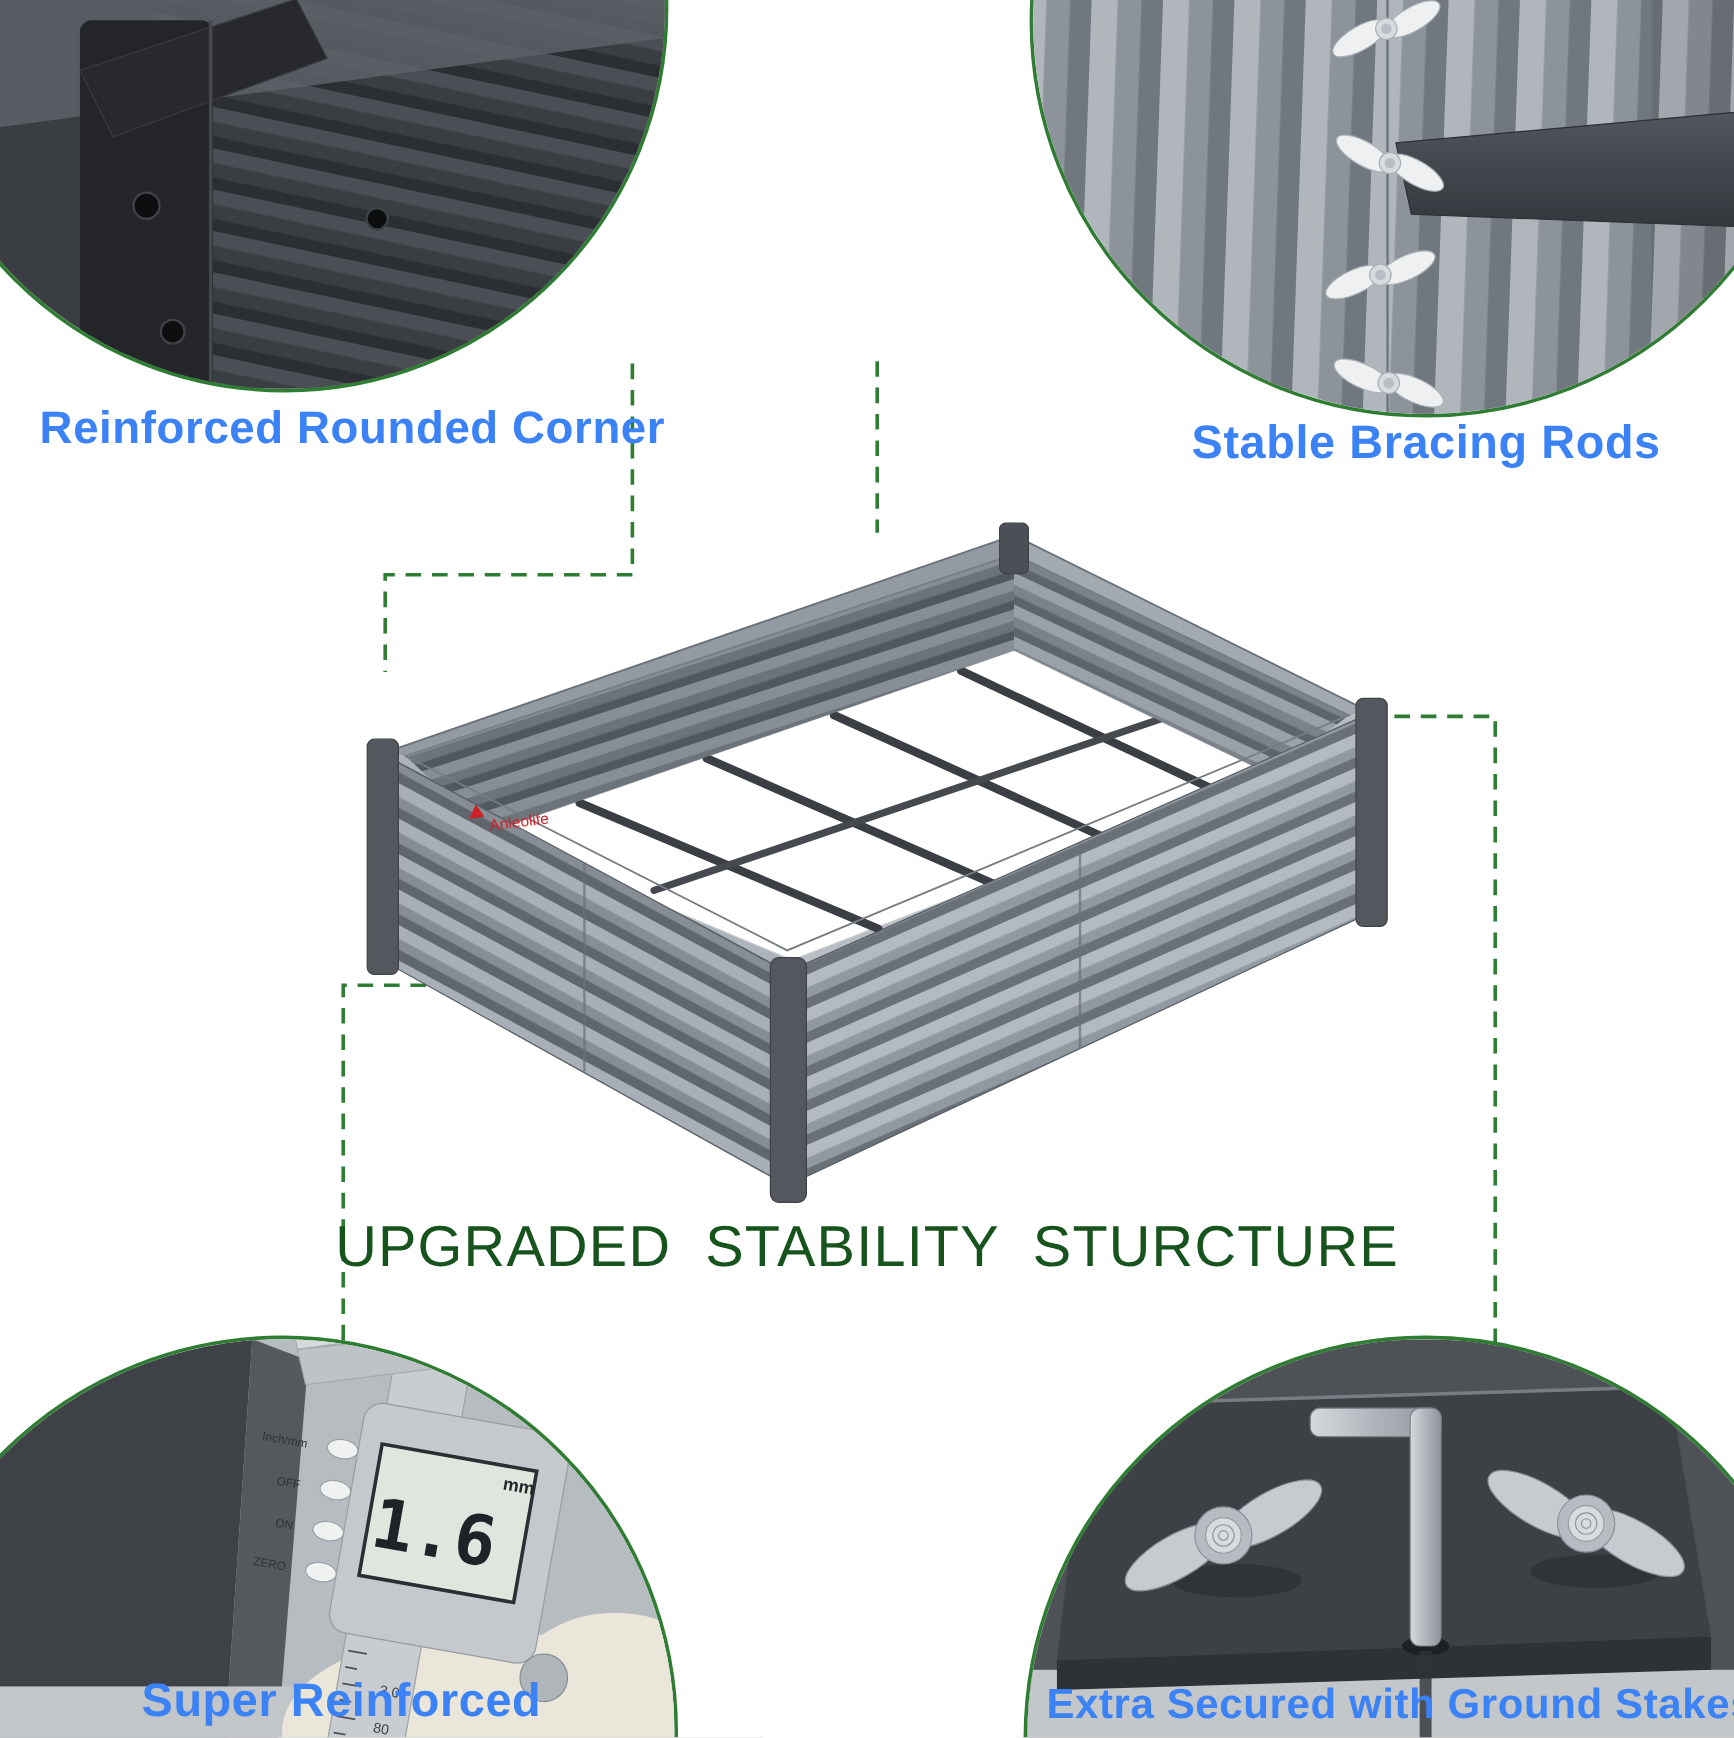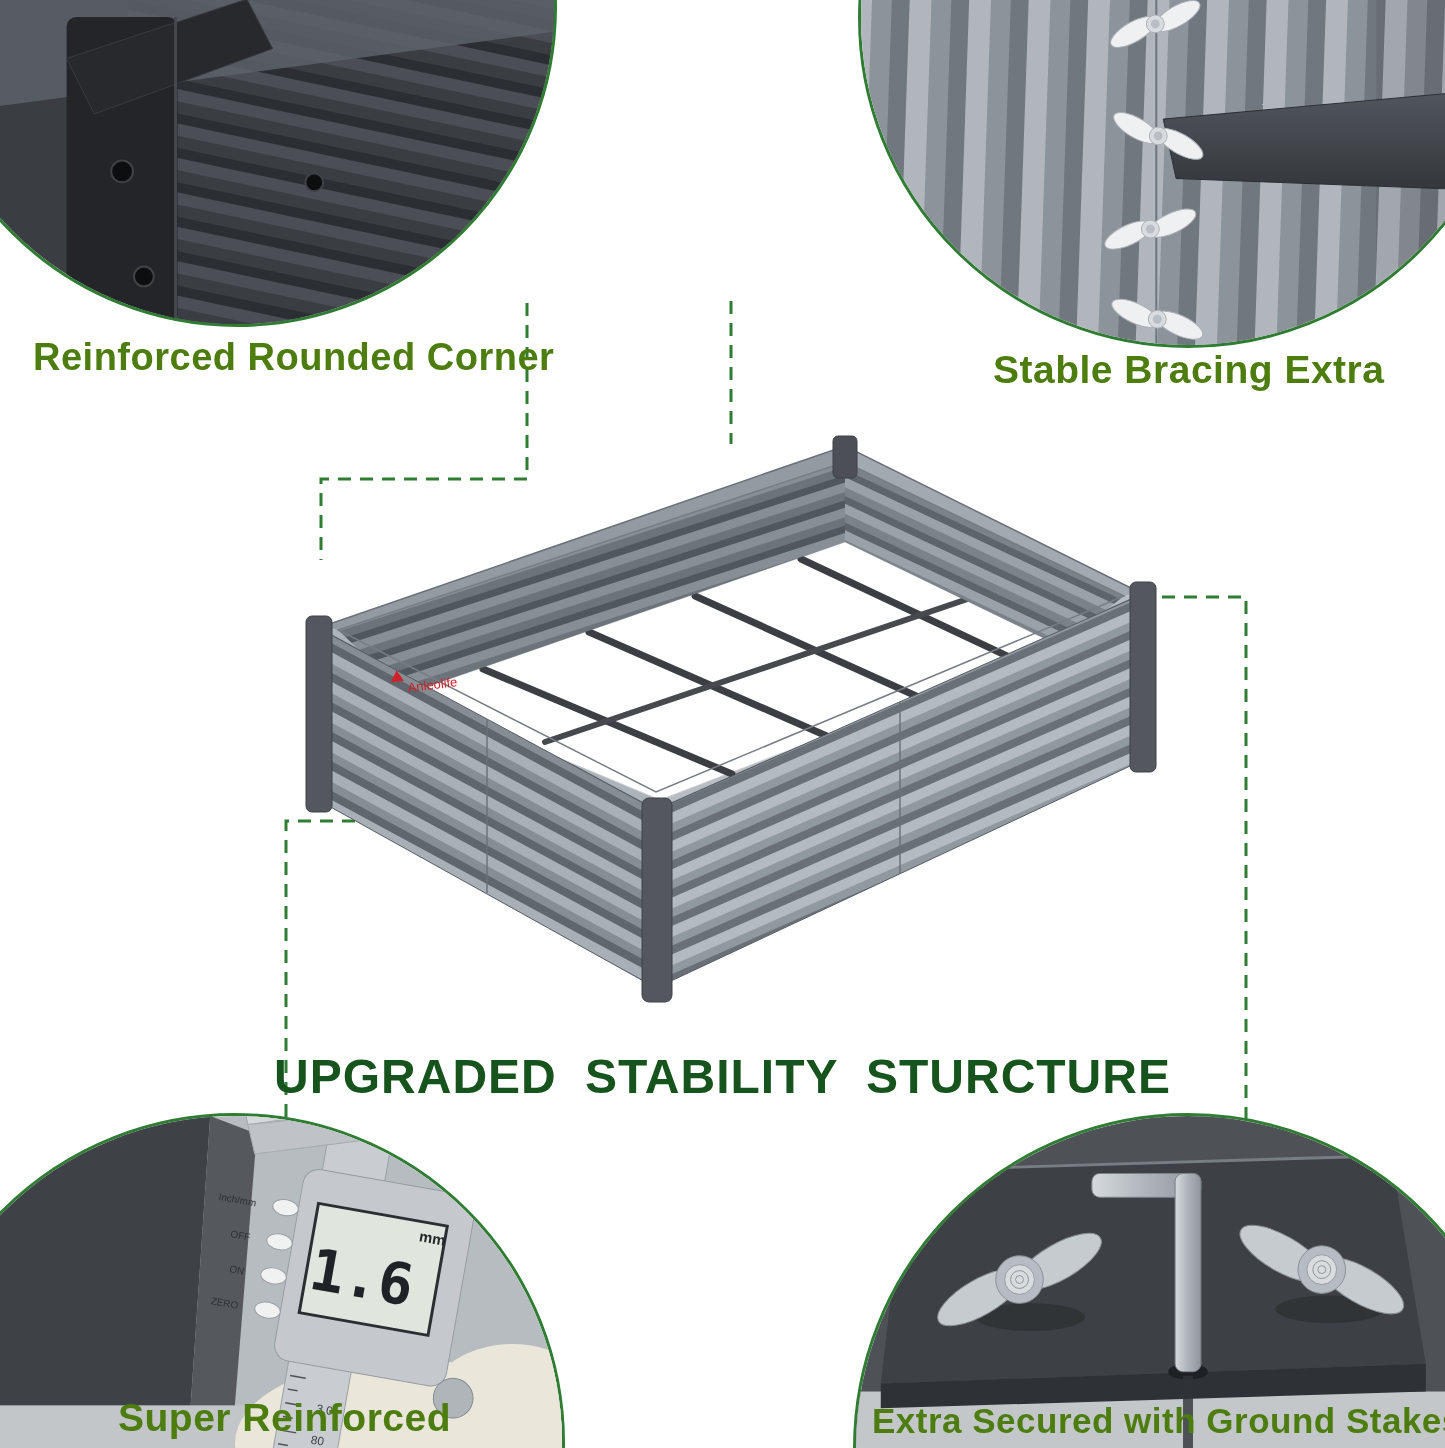--- a/index.html
+++ b/index.html
@@ -11,31 +11,31 @@
   .inset{
     position:absolute;border-radius:50%;border:3px solid #2e7d32;
     overflow:hidden;background:#ffffff;z-index:2;box-sizing:border-box;
   }
   .inset svg{position:absolute;left:0;top:0;width:100%;height:100%;display:block;}
   .inset.tl{width:640px;height:640px;left:-83px;top:-313px;}
   .inset.tr{width:660px;height:660px;left:858px;top:-312px;}
   .inset.bl{width:660px;height:660px;left:-95px;top:1113px;}
   .inset.br{width:670px;height:670px;left:853px;top:1113px;}
   .label{
-    position:absolute;z-index:3;color:#4d7c0f;font-weight:bold;
+    position:absolute;z-index:3;color:#3b82f6;font-weight:bold;
     white-space:nowrap;letter-spacing:0.5px;
   }
   .tl-label{left:33px;top:336px;font-size:38px;}
   .tr-label{left:993px;top:348px;font-size:39px;}
   .bl-label{left:118px;top:1396px;font-size:39px;}
   .br-label{left:872px;top:1401px;font-size:35px;}
   .headline{
     position:absolute;z-index:3;top:1012px;left:50%;transform:translateX(-50%);
-    color:#17531d;font-weight:700;font-size:48px;letter-spacing:1px;
-    word-spacing:14px;white-space:nowrap;margin-top:37px;
+    color:#17531d;font-weight:400;font-size:48px;letter-spacing:1px;
+    word-spacing:14px;white-space:nowrap;
   }
 </style>
 </head>
 <body>
 
 <div class="canvas">
 
   <svg class="main-art" viewBox="0 0 1445 1448">
     <defs>
       <pattern id="corrSW" width="12" height="26" patternUnits="userSpaceOnUse" patternTransform="rotate(28.4)">
@@ -252,18 +252,18 @@
         <ellipse cx="510" cy="171" rx="48" ry="18" transform="rotate(30 510 171)" fill="#c6cbd0" stroke="#8a9096"></ellipse>
         <circle cx="470" cy="155" r="24" fill="#b7bcc2" stroke="#8a9096"></circle>
         <circle cx="470" cy="155" r="15" fill="#d9dcdf" stroke="#979da3"></circle>
         <circle cx="470" cy="155" r="9" fill="none" stroke="#8f959b"></circle>
         <circle cx="470" cy="155" r="4" fill="none" stroke="#8f959b"></circle>
       </g>
     </svg>
   </div>
 
   <div class="label tl-label">Reinforced Rounded Corner</div>
-  <div class="label tr-label">Stable Bracing Extra</div>
+  <div class="label tr-label">Stable Bracing Rods</div>
   <div class="label bl-label">Super Reinforced</div>
   <div class="label br-label">Extra Secured with Ground Stakes</div>
   <div class="headline">UPGRADED STABILITY STURCTURE</div>
 
 </div>
 
 </body></html>

